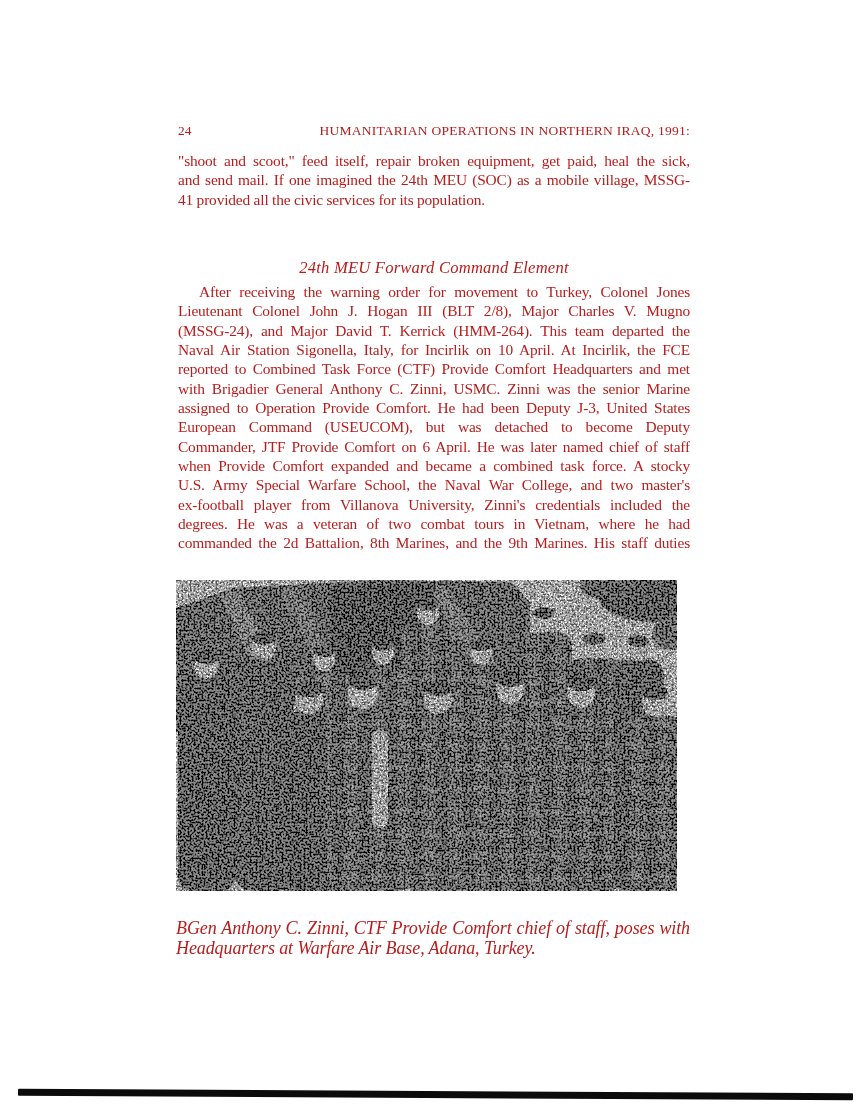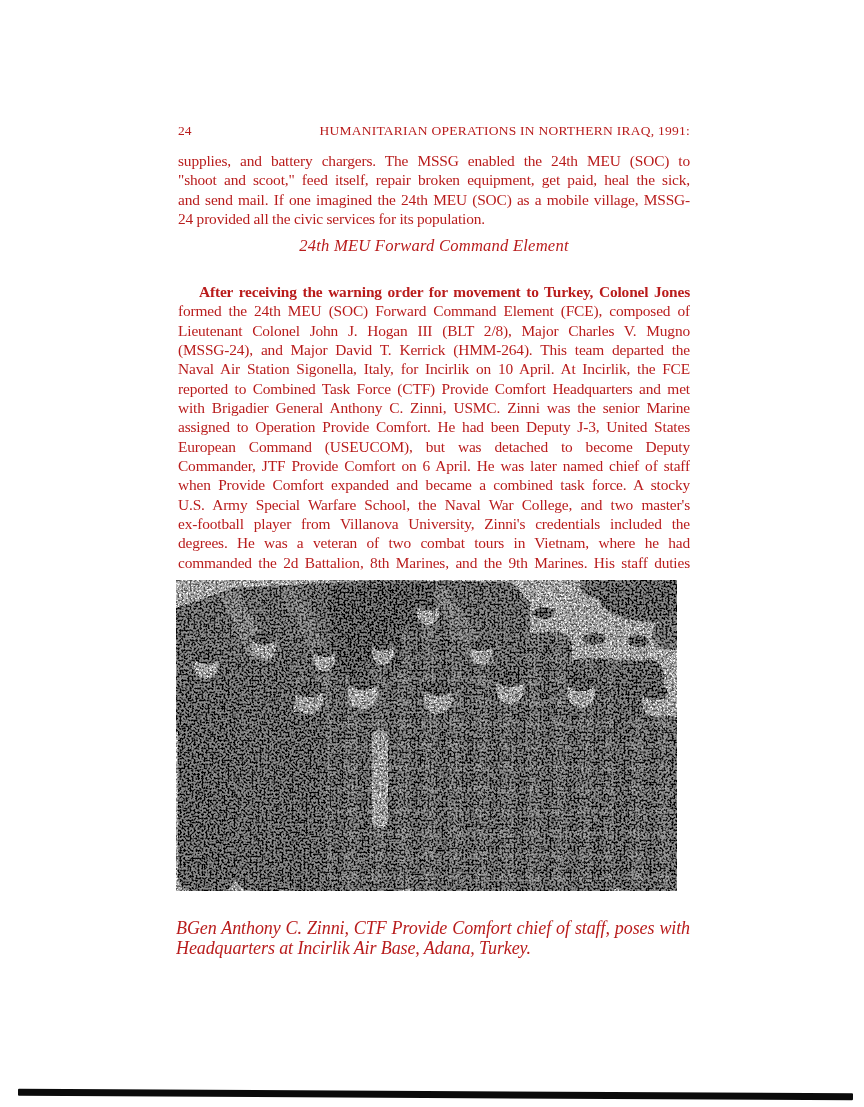--- a/index.html
+++ b/index.html
@@ -16,23 +16,23 @@
   .running-title { letter-spacing:.25px; }
   .para {
     position:absolute; left:178px; width:512px;
     font-size:15.4px; line-height:19.35px;
     letter-spacing:-.15px; word-spacing:-.2px;
   }
   .para1 { top:151px; }
   .para2 { top:282px; }
   .tline { text-align:justify; text-align-last:justify; height:19.35px; overflow:hidden; }
   .tline.noj { text-align-last:left; }
-  .para2 .tline:first-child { padding-left:21px;font-weight:bold; }
+  .para2 .tline:first-child { padding-left:21px; }
   .section-heading {
-    position:absolute; left:178px; top:236px; width:512px; margin:0;
+    position:absolute; left:178px; top:258px; width:512px; margin:0;
     text-align:center; font-style:italic; font-weight:normal;
     font-size:16.6px; letter-spacing:.2px;
   }
   .photo-figure { position:absolute; left:176px; top:580px; width:501px; height:311px; margin:0; }
   .photo { display:block; width:501px; height:311px; filter:grayscale(1) contrast(1.12); }
   .photo-credit {
     position:absolute; left:178px; top:900px; width:499px;
     text-align:right; font-size:13.2px; letter-spacing:-.1px;
   }
   .figure-caption {
@@ -49,31 +49,29 @@
 <body>
 
 <div class="page">
 
   <div class="running-head">
     <span>24</span>
     <span class="running-title">HUMANITARIAN OPERATIONS IN NORTHERN IRAQ, 1991:</span>
   </div>
 
   <div class="para para1">
-      <div class="tline">supplies, and battery chargers. The MSSG enabled the 24th MEU (SOC) to</div>
       <div class="tline">"shoot and scoot," feed itself, repair broken equipment, get paid, heal the sick,</div>
       <div class="tline">and send mail. If one imagined the 24th MEU (SOC) as a mobile village, MSSG-</div>
-      <div class="tline noj">24 provided all the civic services for its population.</div>
+      <div class="tline noj">41 provided all the civic services for its population.</div>
     </div>
 
   <h2 class="section-heading">24th MEU Forward Command Element</h2>
 
   <div class="para para2">
       <div class="tline">After receiving the warning order for movement to Turkey, Colonel Jones</div>
-      <div class="tline">formed the 24th MEU (SOC) Forward Command Element (FCE), composed of</div>
       <div class="tline">Lieutenant Colonel John J. Hogan III (BLT 2/8), Major Charles V. Mugno</div>
       <div class="tline">(MSSG-24), and Major David T. Kerrick (HMM-264). This team departed the</div>
       <div class="tline">Naval Air Station Sigonella, Italy, for Incirlik on 10 April. At Incirlik, the FCE</div>
       <div class="tline">reported to Combined Task Force (CTF) Provide Comfort Headquarters and met</div>
       <div class="tline">with Brigadier General Anthony C. Zinni, USMC. Zinni was the senior Marine</div>
       <div class="tline">assigned to Operation Provide Comfort. He had been Deputy J-3, United States</div>
       <div class="tline">European Command (USEUCOM), but was detached to become Deputy</div>
       <div class="tline">Commander, JTF Provide Comfort on 6 April. He was later named chief of staff</div>
       <div class="tline">when Provide Comfort expanded and became a combined task force. A stocky</div>
       <div class="tline">U.S. Army Special Warfare School, the Naval War College, and two master's</div>
@@ -205,18 +203,18 @@
       </g>
 
       <rect width="501" height="311" filter="url(#specksB)" opacity=".6"></rect>
       <rect width="501" height="311" filter="url(#specksW)" opacity=".5"></rect>
     </svg>
   </figure>
 
 
   <div class="figure-caption">
       <div class="tline">BGen Anthony C. Zinni, CTF Provide Comfort chief of staff, poses with Marines assigned to CTF</div>
-      <div class="tline noj">Headquarters at Incirlik Air Base, Adana, Turkey.</div>
+      <div class="tline noj">Headquarters at Warfare Air Base, Adana, Turkey.</div>
     </div>
 
   <div class="scan-bar"></div>
 
 </div>
 
 </body></html>

